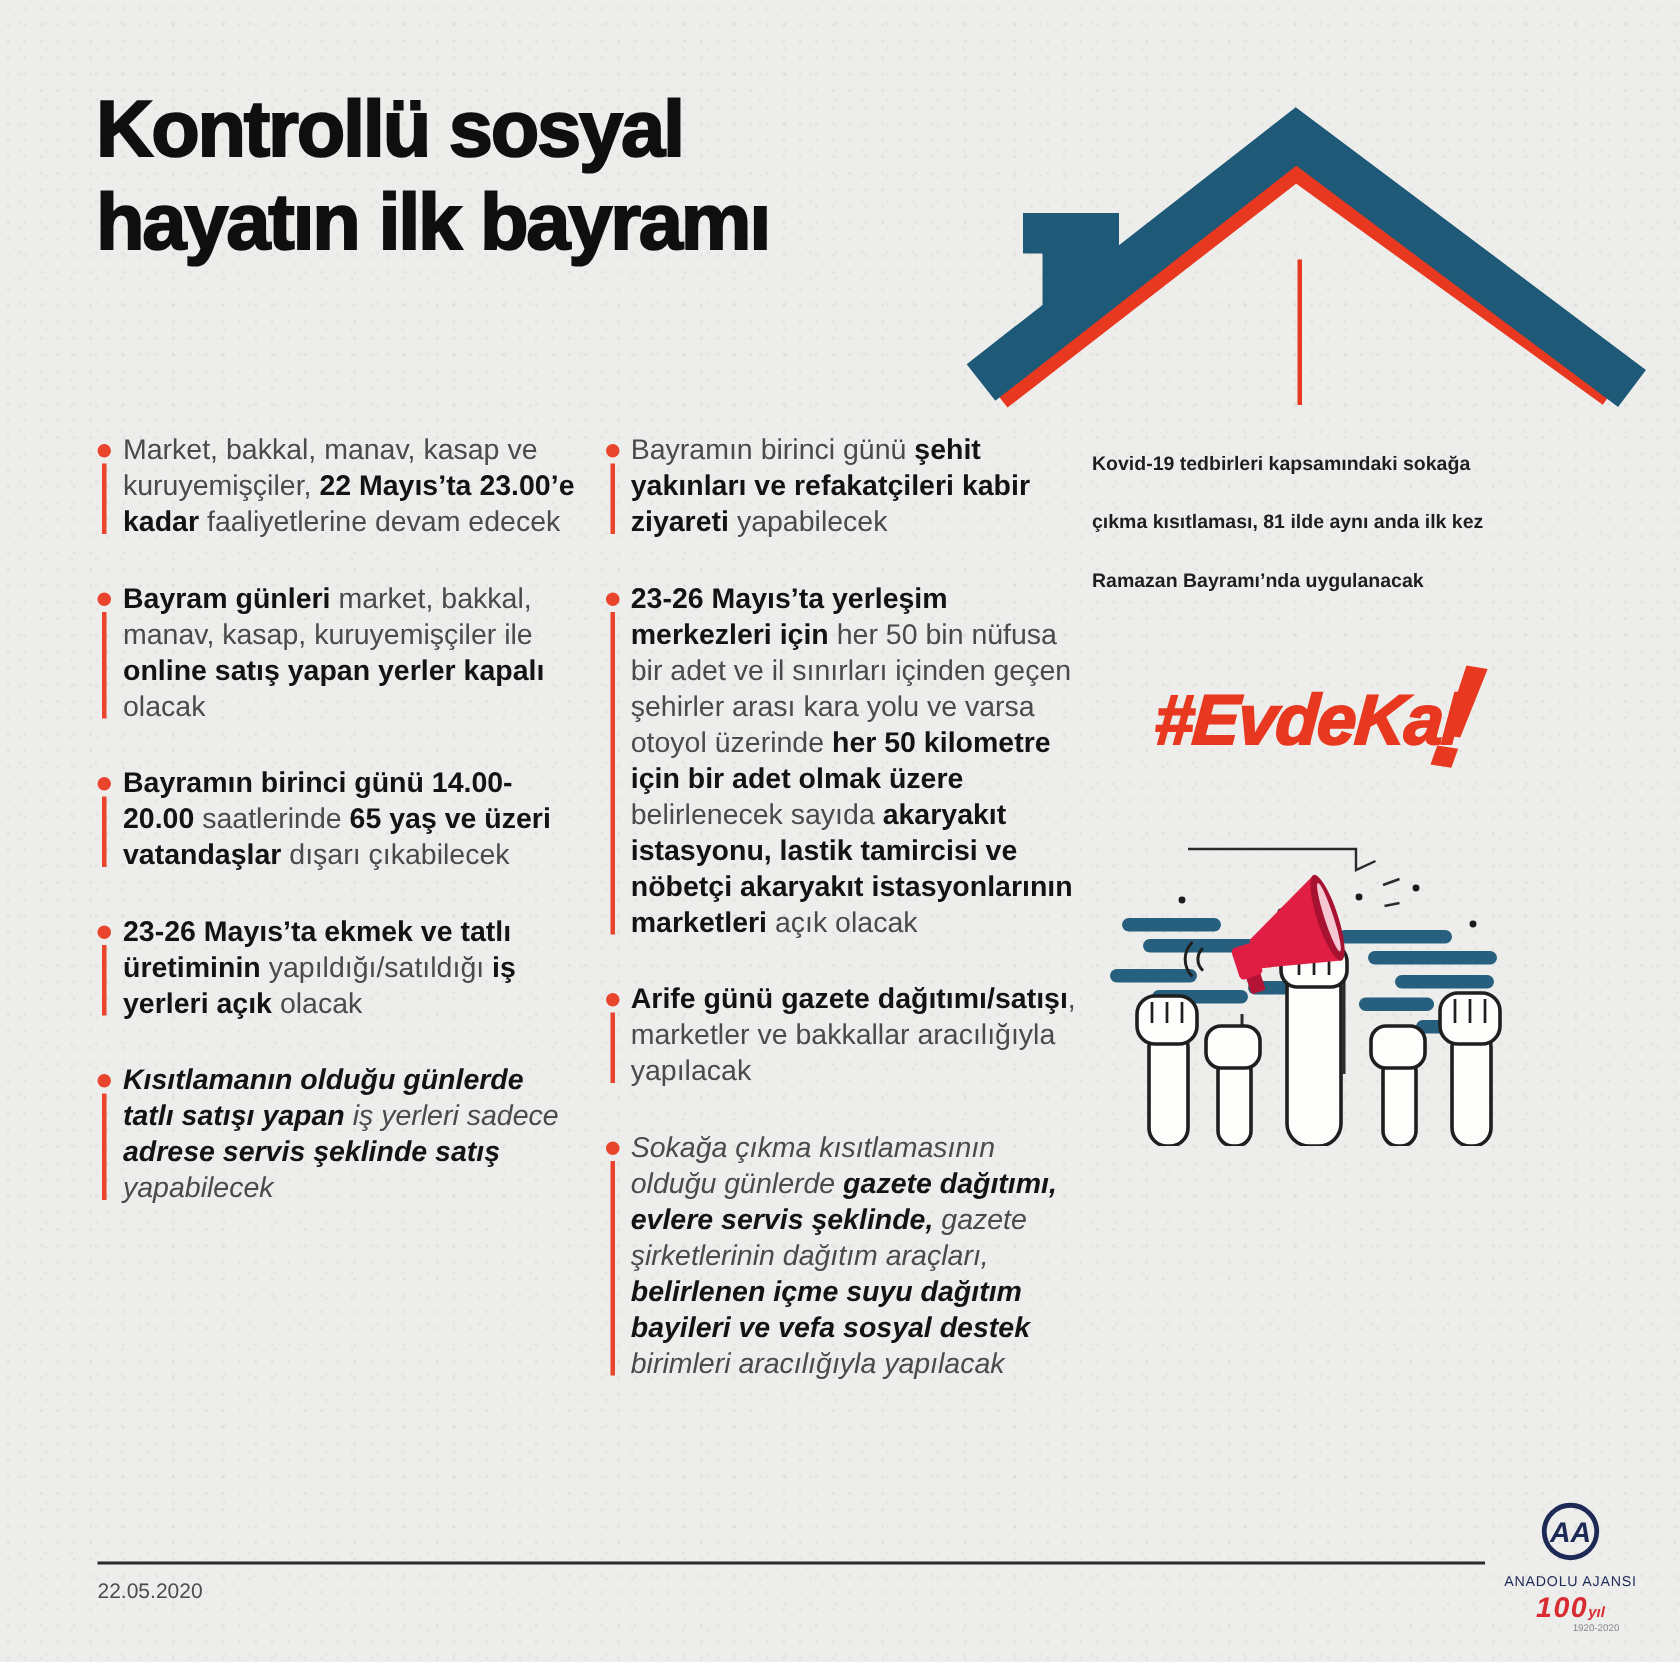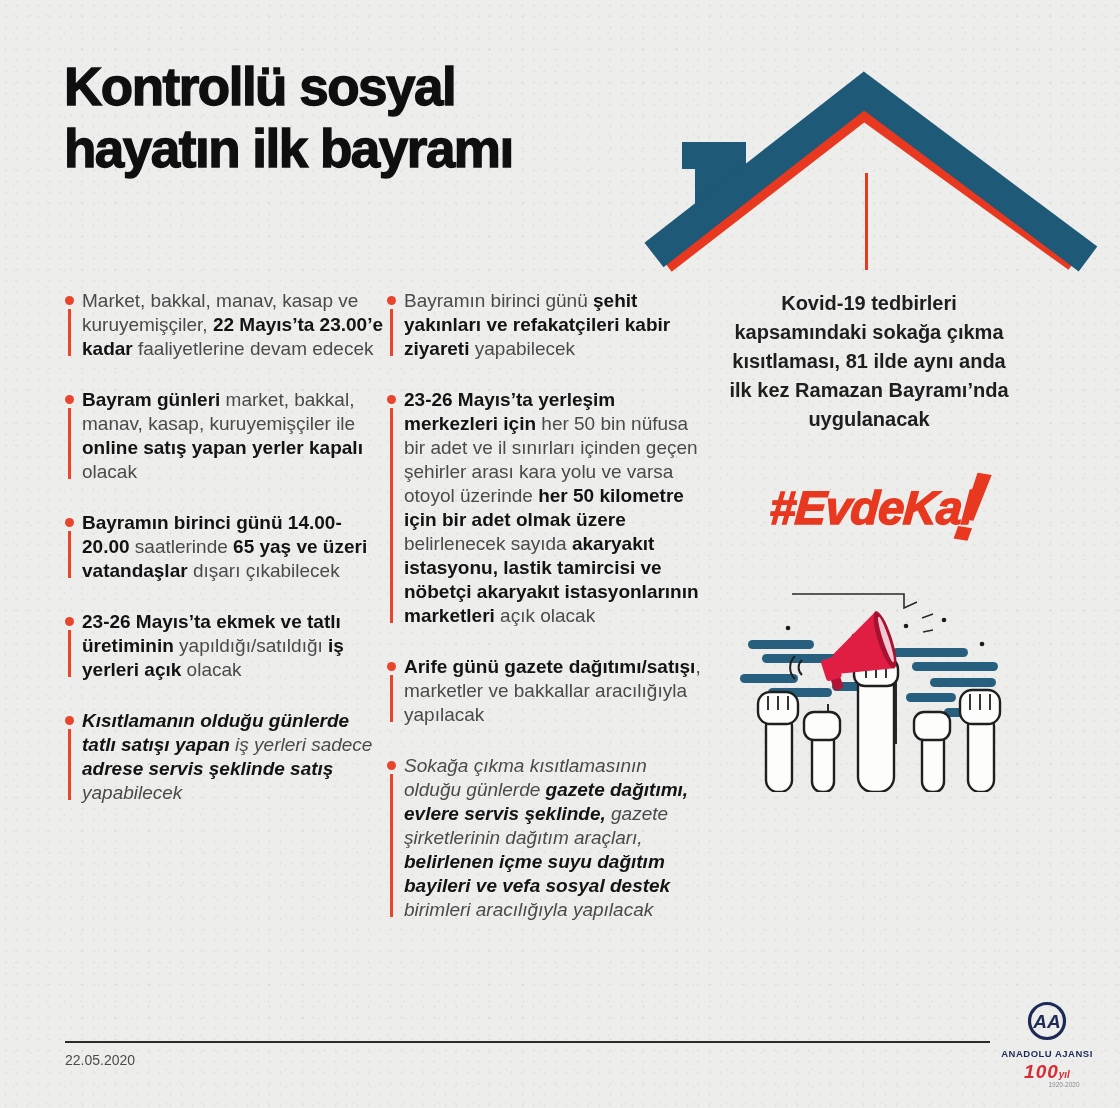--- a/index.html
+++ b/index.html
@@ -22,49 +22,49 @@
     position:absolute; left:64px; top:56px; width:580px;
     font-size:53px; line-height:62px; font-weight:700;
     letter-spacing:-1.5px; color:#0f0f0f;
     -webkit-text-stroke:1.3px #0f0f0f;
   }
   .title span{ display:block; }
   
   .house{ position:absolute; left:640px; top:58px; width:460px; height:215px; }
   .peak-line{ position:absolute; left:865px; top:173px; width:3px; height:97px; background:#e8381f; }
   
-  .cols{ position:absolute; left:65px; top:289px; width:660px; display:flex; }
+  .cols{ position:absolute; left:65px; top:289px; width:660px; display:flex; gap:17px; }
   .col{ width:322px; }
   .bullet{ display:flex; margin-bottom:27px; }
   .bullet:last-child{ margin-bottom:0;font-style:italic; }
   .rail{ flex:0 0 17px; display:flex; flex-direction:column; align-items:flex-start; padding-top:7px; }
   .dot{ width:9px; height:9px; border-radius:50%; background:#e8452c; }
   .rail .line{ width:3px; margin-left:3px; margin-top:4px; margin-bottom:5px; flex:1; background:#e8452c; }
   .btext{ font-size:19px; line-height:24px; color:#4a4a4a; }
   .btext .bold{ font-weight:700; color:#131313; }
   
   .side{ position:absolute; left:728px; top:289px; width:282px; }
-  .note{ text-align:center; font-size:20px; line-height:29px; font-weight:700; color:#1e1e1e; }
+  .note{ text-align:left; font-size:13px; line-height:39px; font-weight:700; color:#1e1e1e; }
   .hashtag-row{ position:relative; margin-top:38px; height:86px; }
   .hashtag{
     position:absolute; left:42px; top:8px;
     font-size:47px; font-weight:700; font-style:italic; color:#e8381f;
     -webkit-text-stroke:1.4px #e8381f; transform:skewX(-4deg); letter-spacing:-1px;
   }
   .bang{
     position:absolute; right:22px; top:-16px;
     font-size:100px; font-weight:700; font-style:italic; color:#e8381f;
     transform:rotate(9deg); line-height:1;
   }
   .illus{ position:relative; margin:6px 0 0 8px; }
   
   .footer-rule{ position:absolute; left:65px; top:1041px; width:925px; height:2px; background:#2b2b2b; }
   .date{ position:absolute; left:65px; top:1052px; font-size:14px; color:#4b4b4b; }
   .logo{ position:absolute; left:990px; top:1000px; width:114px; text-align:center; }
-  .logo .agency{ display:block; margin-top:2px; font-size:9.5px; font-weight:700; letter-spacing:.5px; color:#1e2a56; }
+  .logo .agency{ display:block; margin-top:2px; font-size:9.5px; font-weight:400; letter-spacing:.5px; color:#1e2a56; }
   .centennial{ position:relative; margin-top:2px; height:30px; }
   .c-num{ font-size:19px; font-weight:700; font-style:italic; color:#d92b32; letter-spacing:1px; }
   .c-suffix{ font-size:10px; font-style:italic; font-weight:700; color:#d92b32; }
   .c-years{ display:block; font-size:6.5px; color:#8a8a8a; margin-top:-2px; padding-left:34px; }
 </style>
 </head>
 <body>
 
 <div class="page">
 

